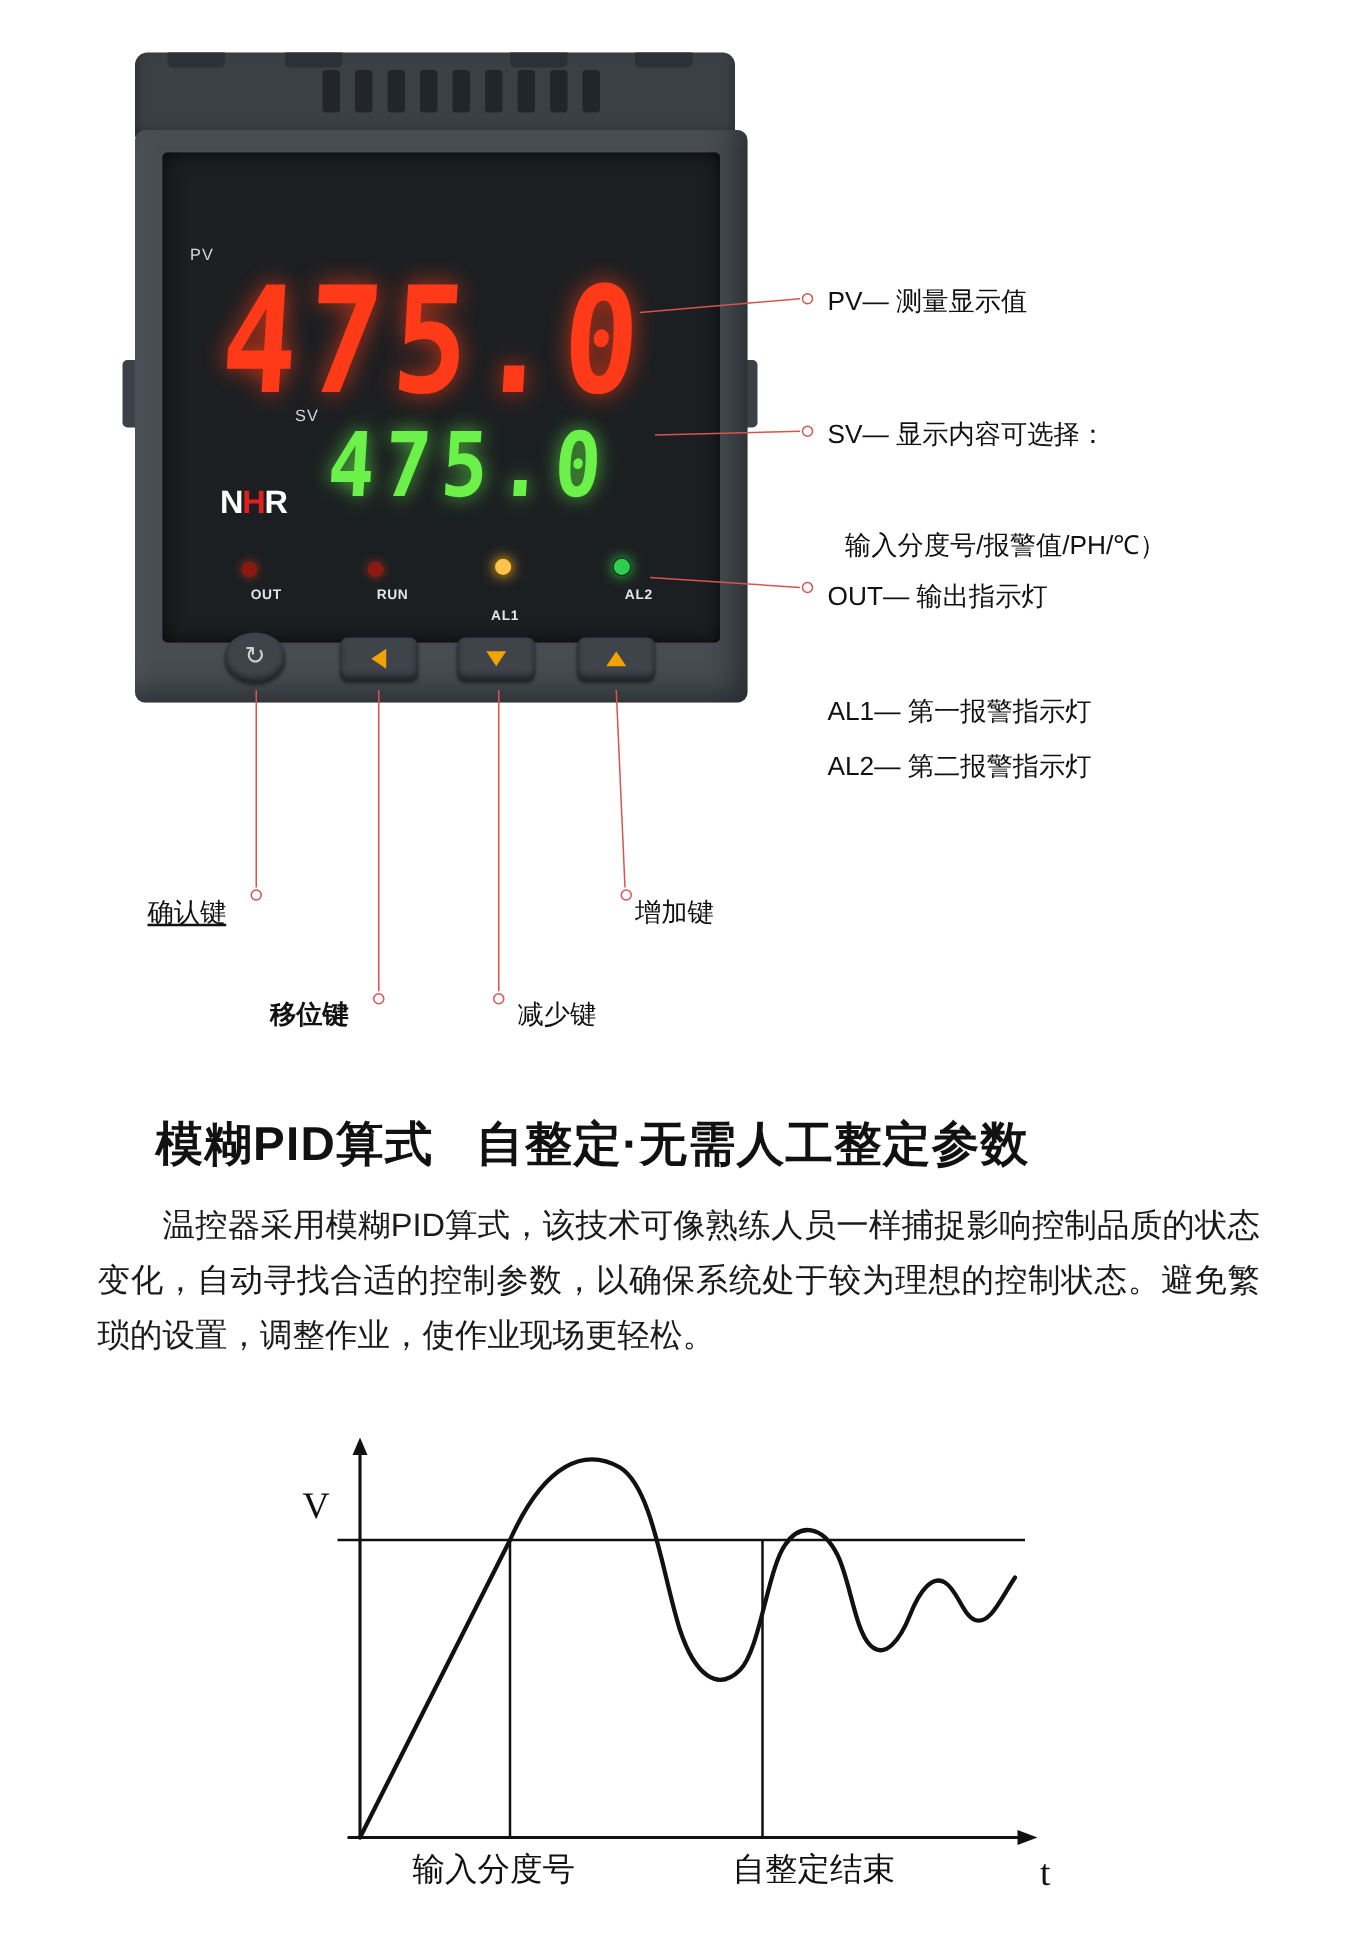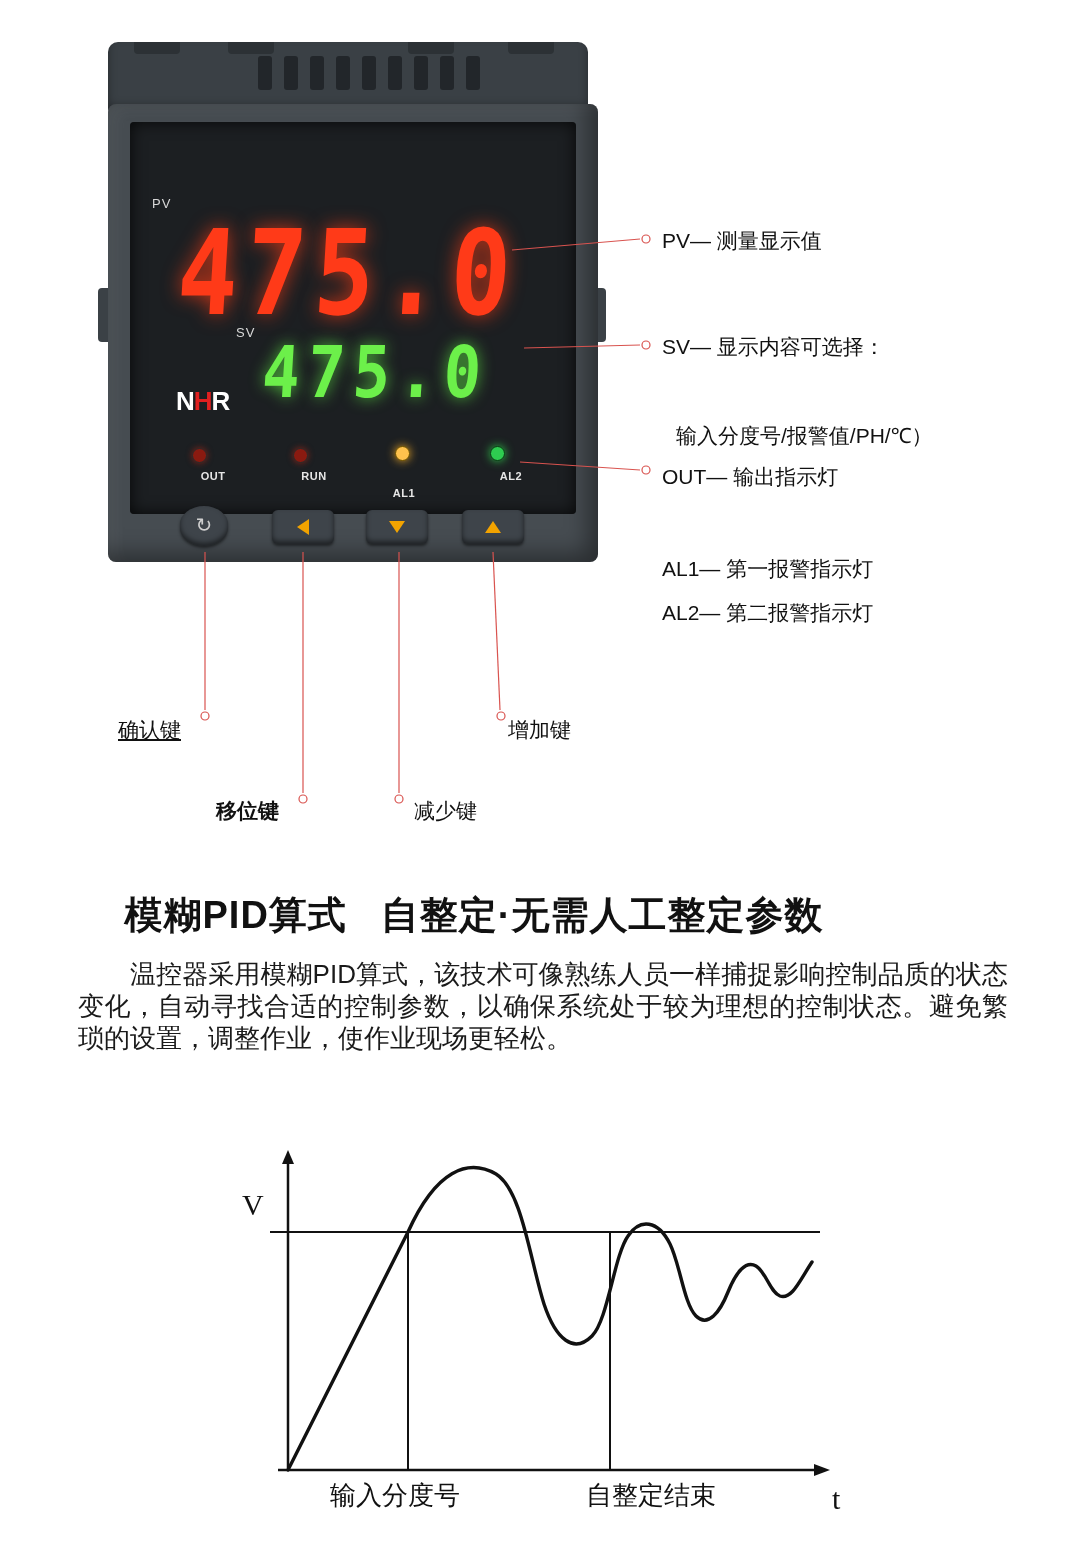--- a/index.html
+++ b/index.html
@@ -226,21 +226,21 @@
     color: #111;
   }
   .pid-heading .gap { display: inline-block; width: 34px; }
 
   .pid-para {
     position: absolute;
     left: 78px;
     top: 958px;
     width: 930px;
     font-size: 26px;
-    line-height: 32px;
+    line-height: 44px;
     color: #1a1a1a;
     text-indent: 52px;
     text-align: justify;
   }
 
   
   .chart-area {
     position: absolute;
     left: 200px;
     top: 1140px;

